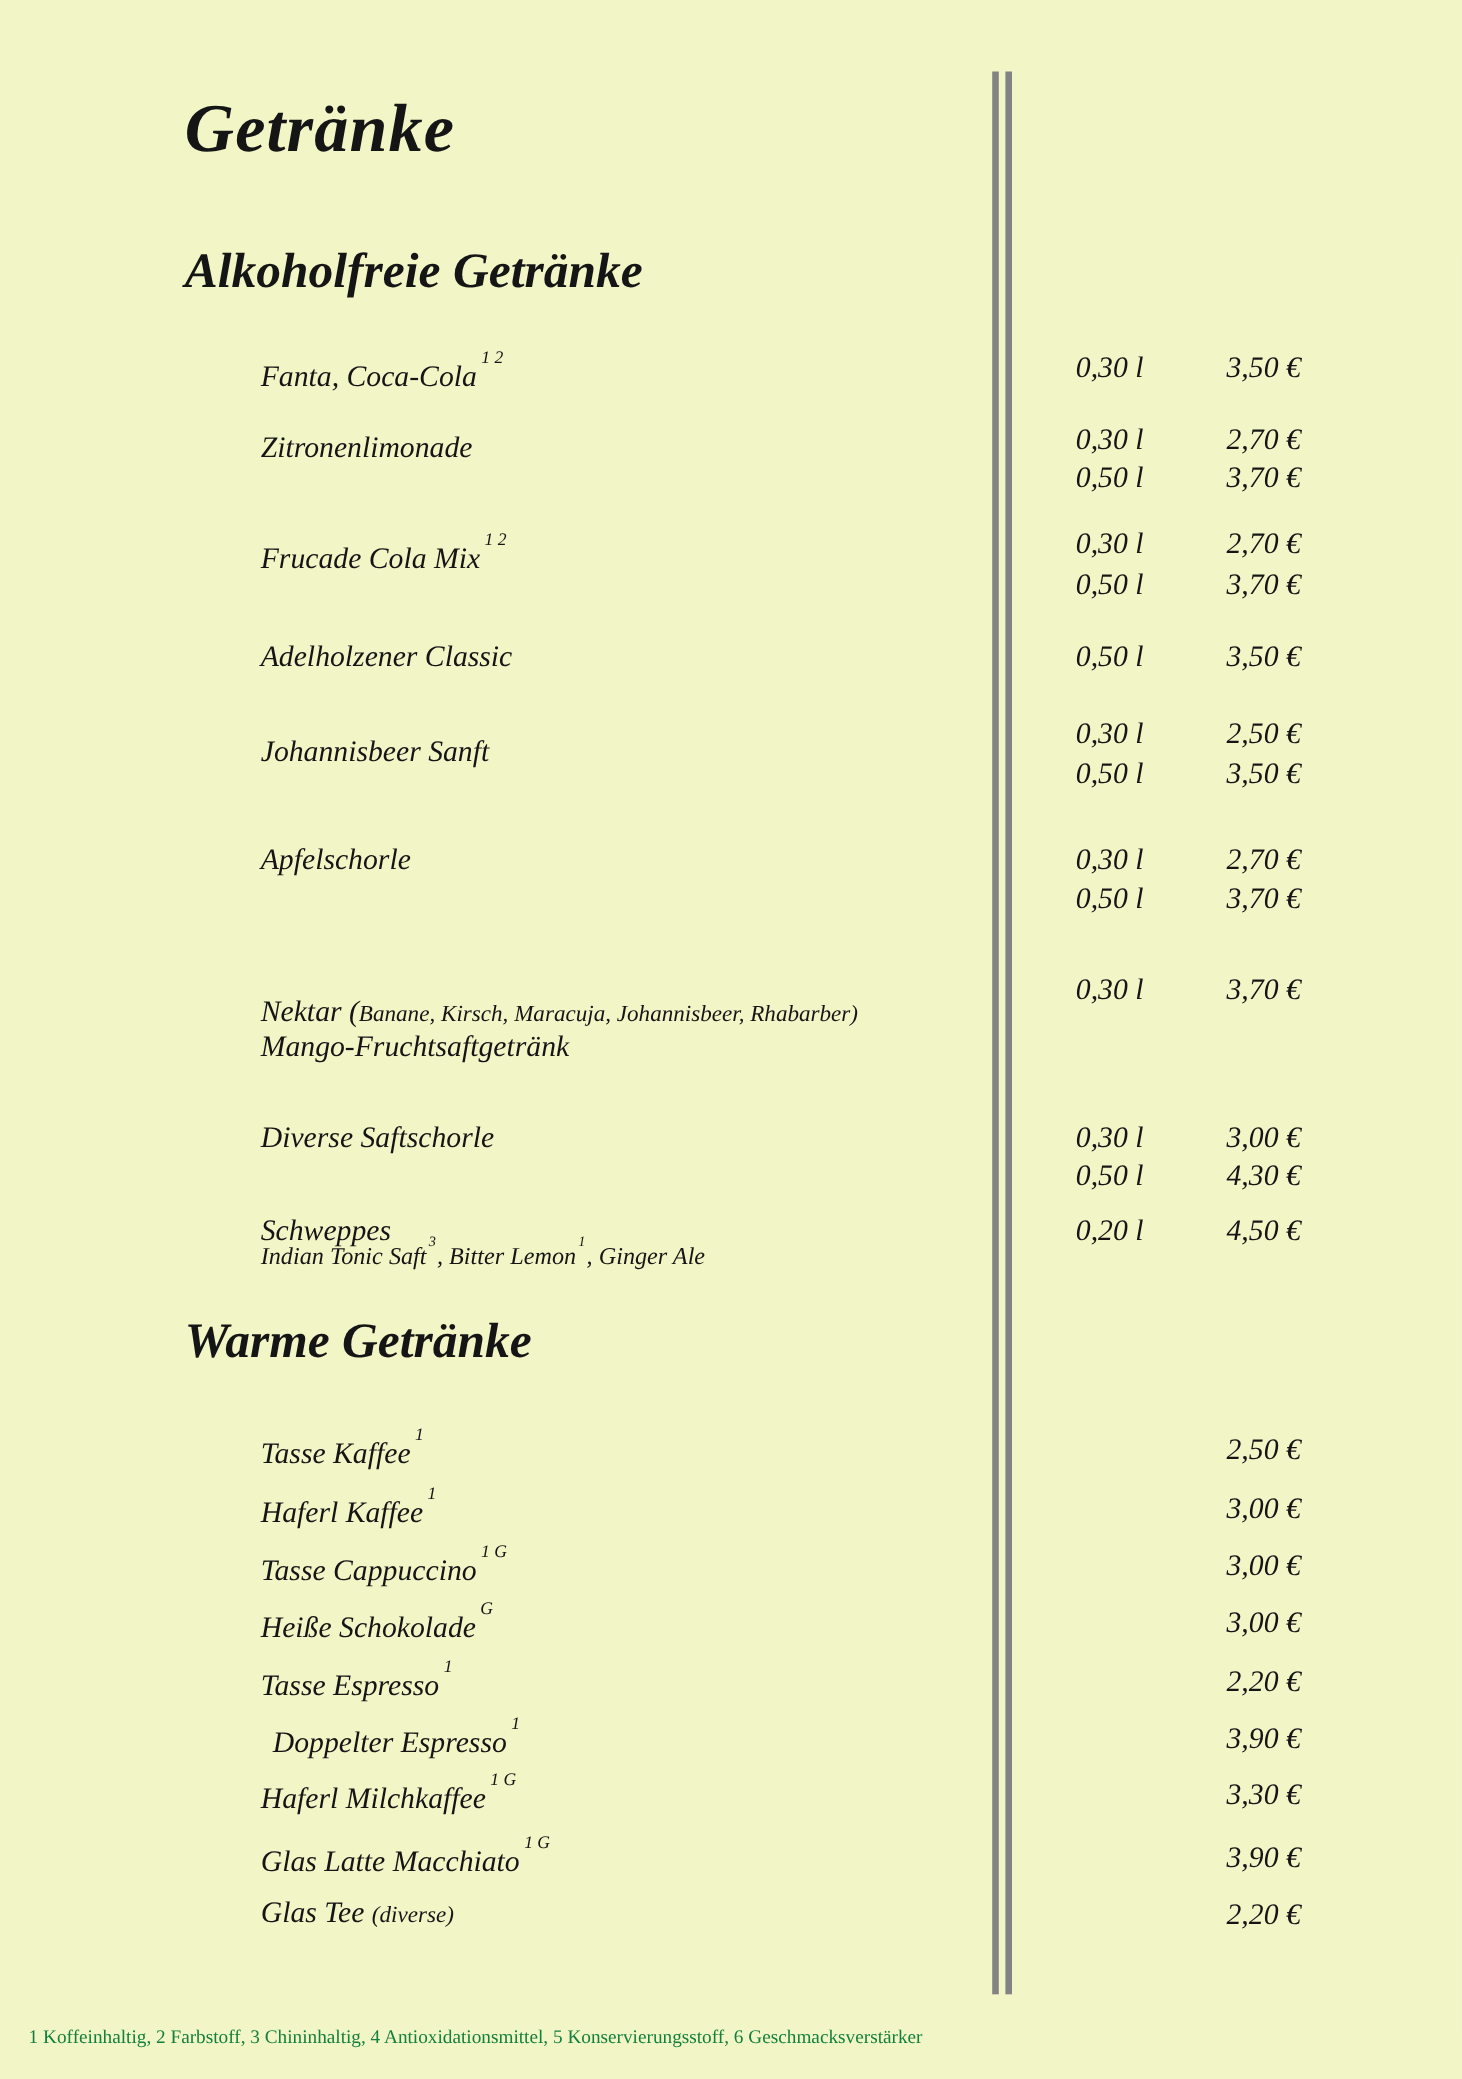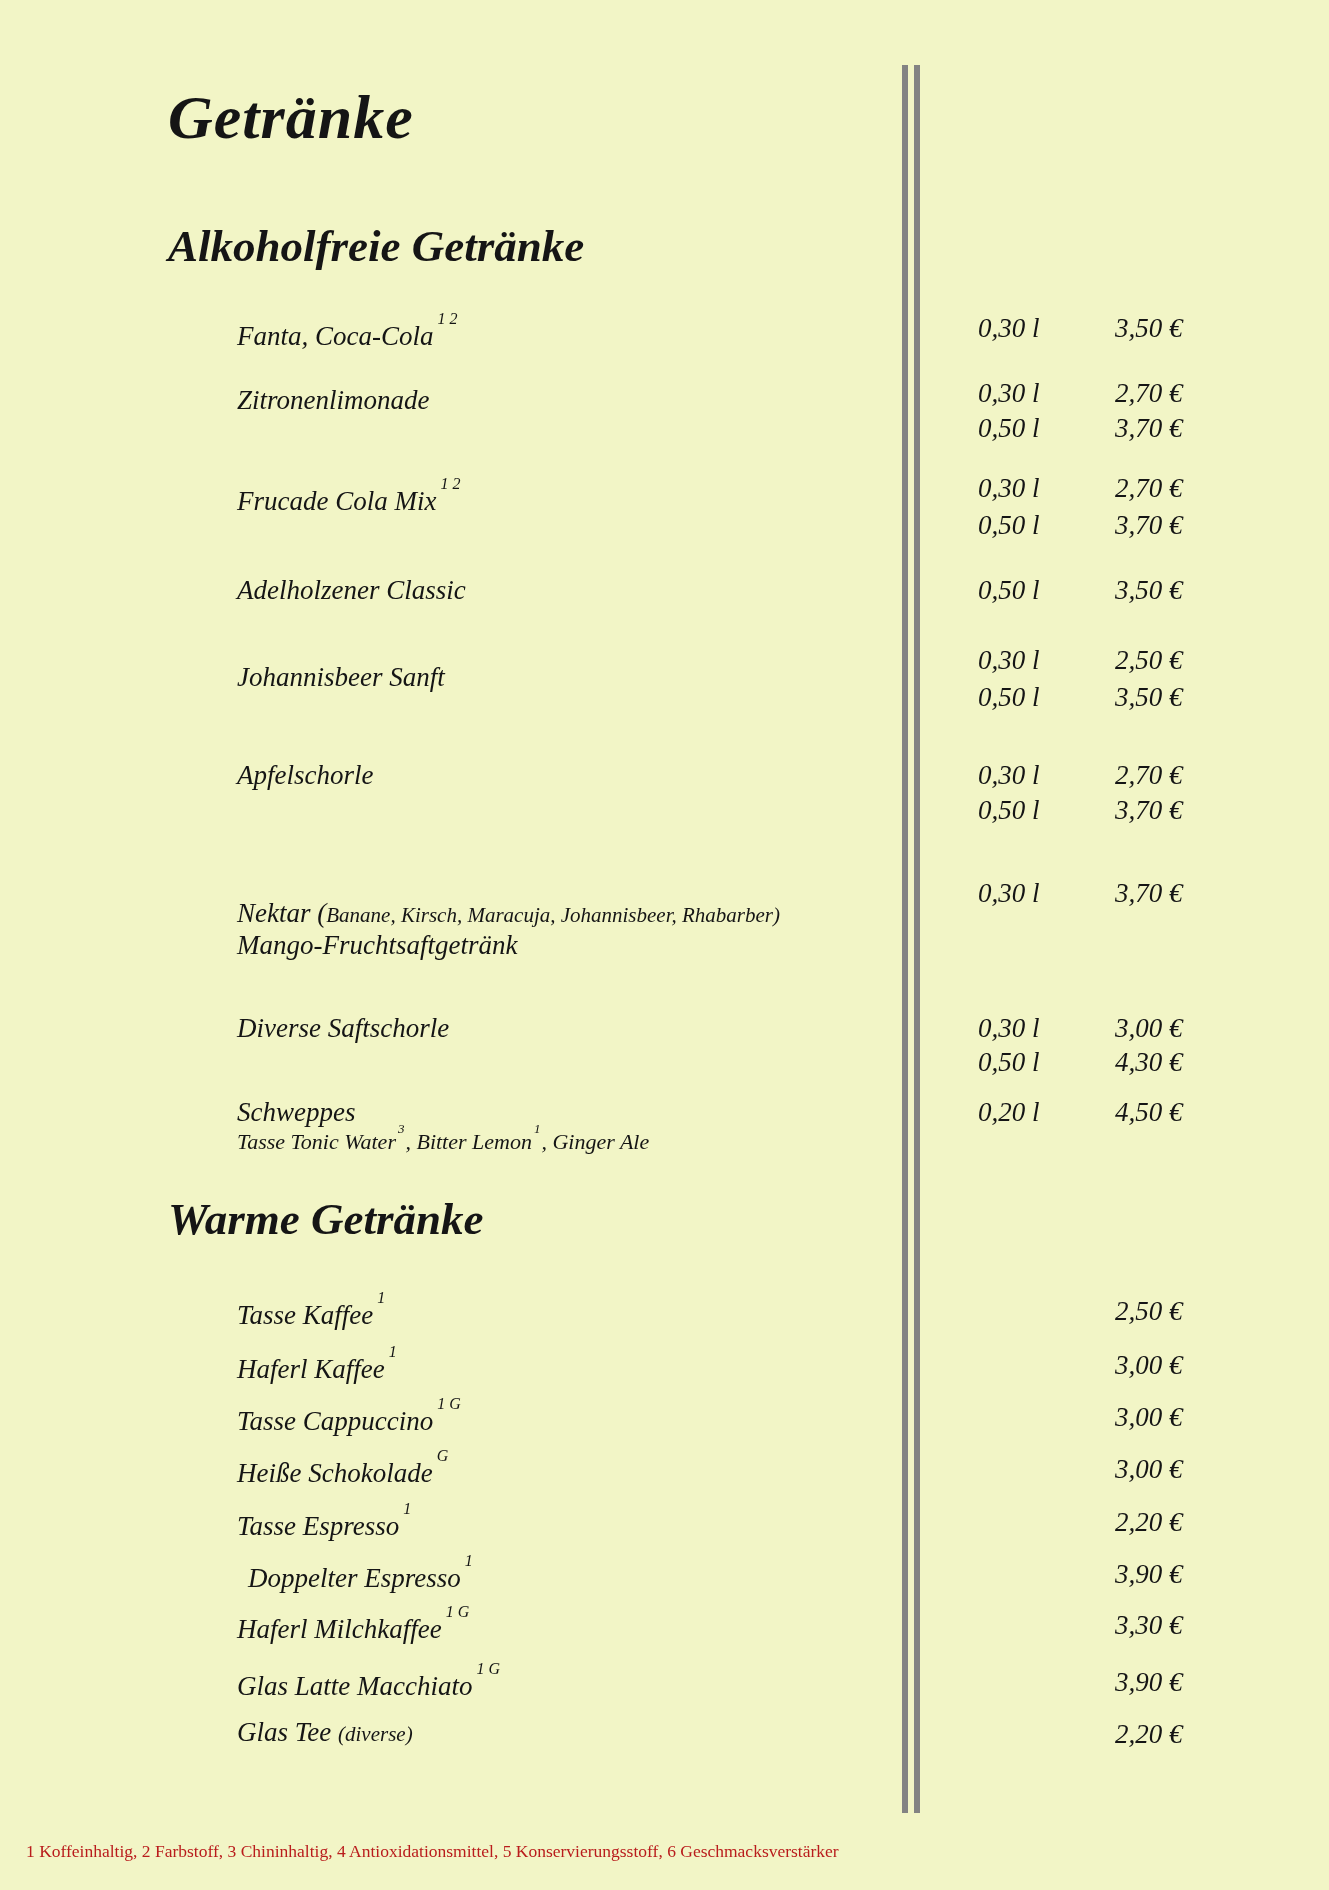--- a/index.html
+++ b/index.html
@@ -9,31 +9,31 @@
     height:1890px;
     background:#f2f5c6;
     font-family:"Liberation Serif","DejaVu Serif",serif;
     font-style:italic;
     color:#151515;
     overflow:hidden;
   }
   .pos{position:absolute;white-space:nowrap;}
   .title{font-size:62px;font-weight:bold;line-height:74px;letter-spacing:1px;}
   .heading{font-size:45px;font-weight:bold;line-height:56px;}
-  .item{font-size:27px;line-height:34px;}
+  .item{font-size:27px;line-height:47px;}
   .small{font-size:21px;}
   .sub{font-size:22px;line-height:27px;}
   .sup{font-size:16px;position:relative;top:-11px;margin-left:4px;}
   .sup-s{font-size:13px;position:relative;top:-8px;margin-left:2px;margin-right:1px;}
   .size-cell{left:978px;}
   .price-cell{left:1115px;}
   .vrule{position:absolute;left:902px;top:65px;height:1748px;display:flex;}
   .vl{width:6px;background:#838383;}
   .vgap{width:6px;}
-  .footnote{font-size:17.5px;font-style:normal;line-height:22px;color:#b91c1c;}
+  .footnote{font-size:17.5px;font-style:normal;line-height:22px;color:#15803d;}
 </style>
 </head>
 <body>
 
 <div class="page">
 
   <div class="vrule">
     <div class="vl"></div>
     <div class="vgap"></div>
     <div class="vl"></div>
@@ -75,21 +75,21 @@
   </div>
 
   <div class="pos item" style="left:237px;top:1011px">
     <span>Diverse Saftschorle</span>
   </div>
 
   <div class="pos item" style="left:237px;top:1095px">
     <span>Schweppes</span>
   </div>
   <div class="pos sub" style="left:237px;top:1123px">
-    <span>Tasse Tonic Water</span><sup class="sup-s">3</sup><span>, Bitter Lemon</span><sup class="sup-s">1</sup><span>, Ginger Ale</span>
+    <span>Indian Tonic Saft</span><sup class="sup-s">3</sup><span>, Bitter Lemon</span><sup class="sup-s">1</sup><span>, Ginger Ale</span>
   </div>
 
   <div class="pos item size-cell" style="top:311px">0,30 l</div>
   <div class="pos item price-cell" style="top:311px">3,50 €</div>
 
   <div class="pos item size-cell" style="top:376px">0,30 l</div>
   <div class="pos item price-cell" style="top:376px">2,70 €</div>
   <div class="pos item size-cell" style="top:411px">0,50 l</div>
   <div class="pos item price-cell" style="top:411px">3,70 €</div>
 

